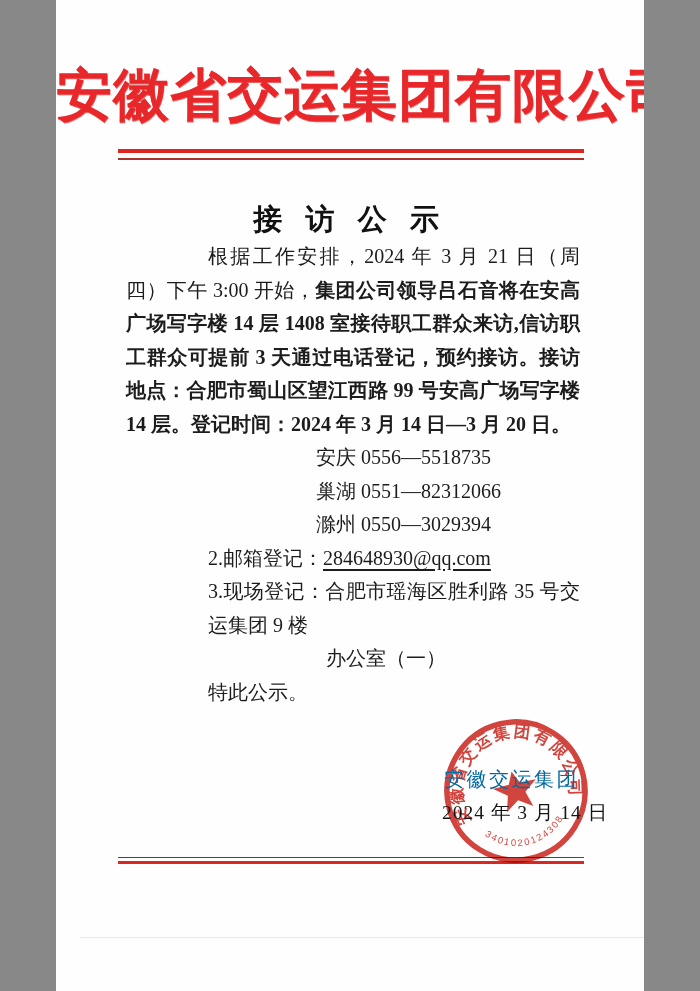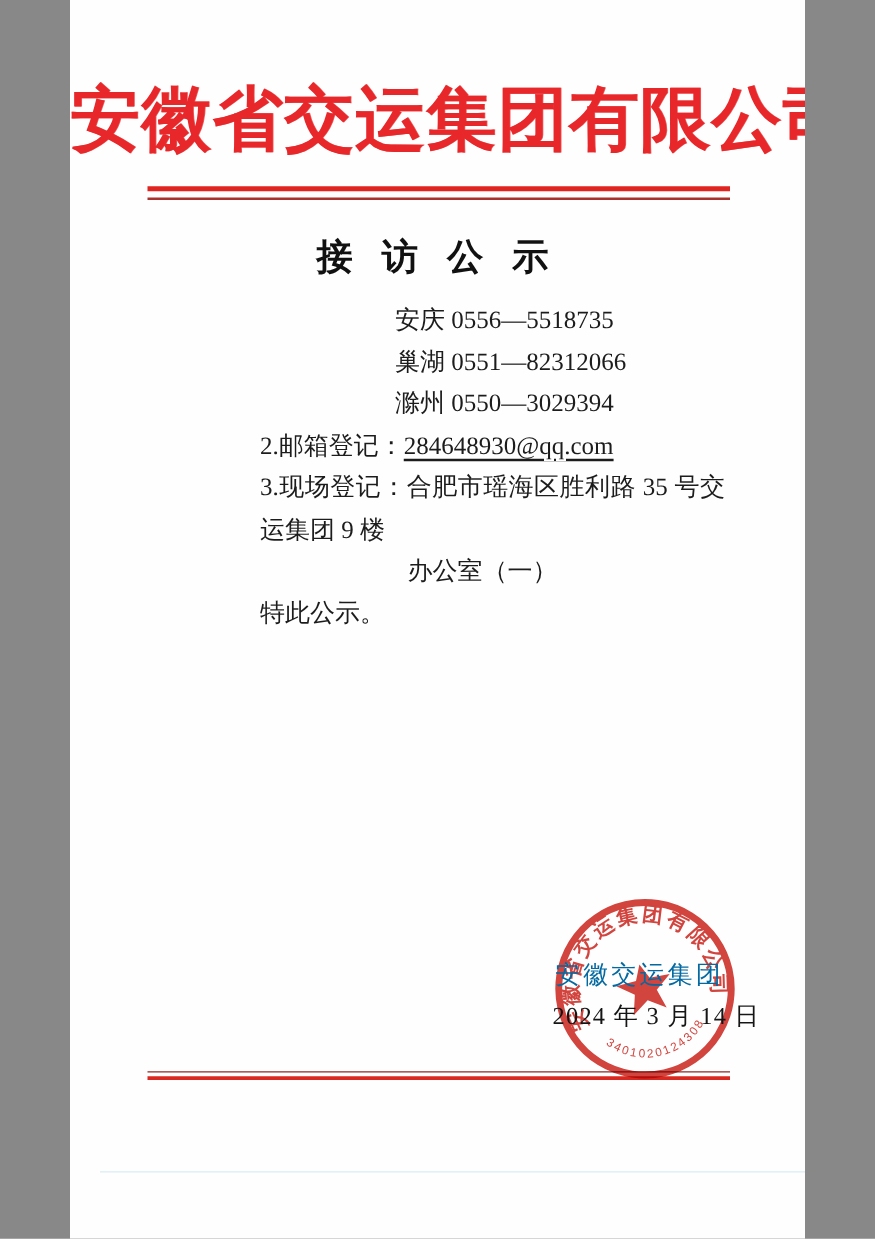--- a/index.html
+++ b/index.html
@@ -23,21 +23,21 @@
     text-shadow:0.5px 0.5px 0 #f0605f;
     white-space:nowrap;
   }
   .rule{position:absolute;left:62px;right:60px;}
   .rule-thick-top{top:149px;height:4px;background:#e02420;}
   .rule-thin-top{top:158px;height:1.5px;background:#a8332e;}
   .rule-thin-bottom{top:857px;height:1.4px;background:#8c2a26;}
   .rule-thick-bottom{top:861px;height:3.4px;background:#d8281f;}
   
   .doc-title{
-    position:absolute;top:186px;left:0;right:0;
+    position:absolute;top:200px;left:0;right:0;
     text-align:center;
     font-size:29px;font-weight:700;
     letter-spacing:8px;
     color:#111;
     white-space:pre;
   }
   
   .body-text{
     position:absolute;top:240px;left:70px;right:64px;
     font-size:20px;line-height:33.5px;
@@ -106,20 +106,21 @@
 
 <div class="page">
 
   <div class="header-co">安徽省交运集团有限公司</div>
   <div class="rule rule-thick-top"></div>
   <div class="rule rule-thin-top"></div>
 
   <div class="doc-title">接 访 公 示</div>
 
   <div class="body-text">
+    <p class="para-intro"><span>根据工作安排，2024 年 3 月 21 日（周四）下午 3:00 开始，</span><span class="bold">集团公司领导吕石音将在安高广场写字楼 14 层 1408 室接待职工群众来访,信访职工群众可提前 3 天通过电话登记，预约接访。接访地点：合肥市蜀山区望江西路 99 号安高广场写字楼 14 层。登记时间：2024 年 3 月 14 日—3 月 20 日。</span></p>
 
 
     <p class="ln indent-2">安庆 0556—5518735</p>
     <p class="ln indent-2">巢湖 0551—82312066</p>
     <p class="ln indent-2">滁州 0550—3029394</p>
 
     <p class="ln indent-1"><span>2.邮箱登记：</span><span class="email">284648930@qq.com</span></p>
 
     <p class="ln indent-1"><span>3.现场登记：</span><span>合肥市瑶海区胜利路 35 号交运集团 9 楼</span></p>
     <p class="ln indent-3">办公室（一）</p>

